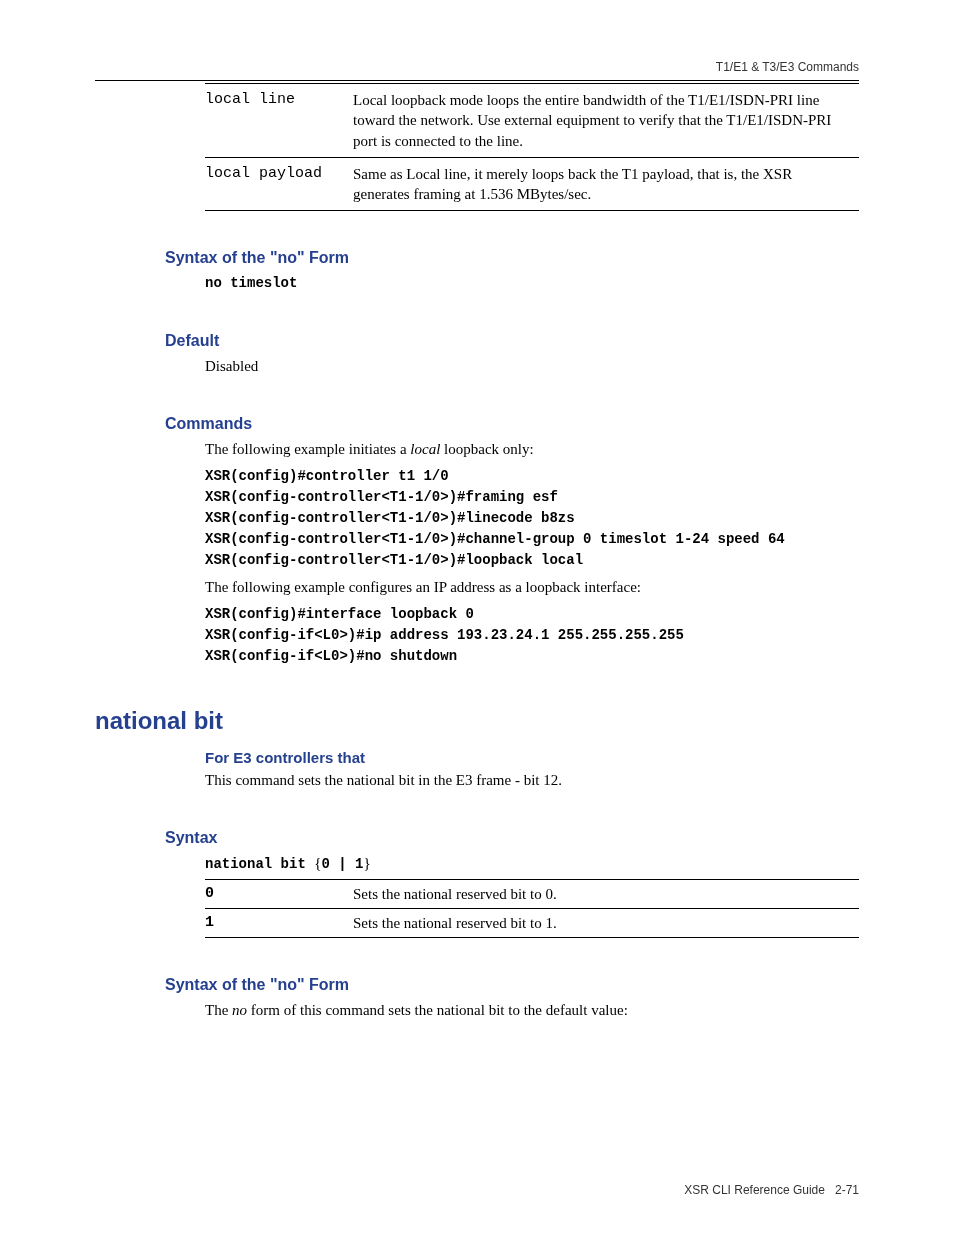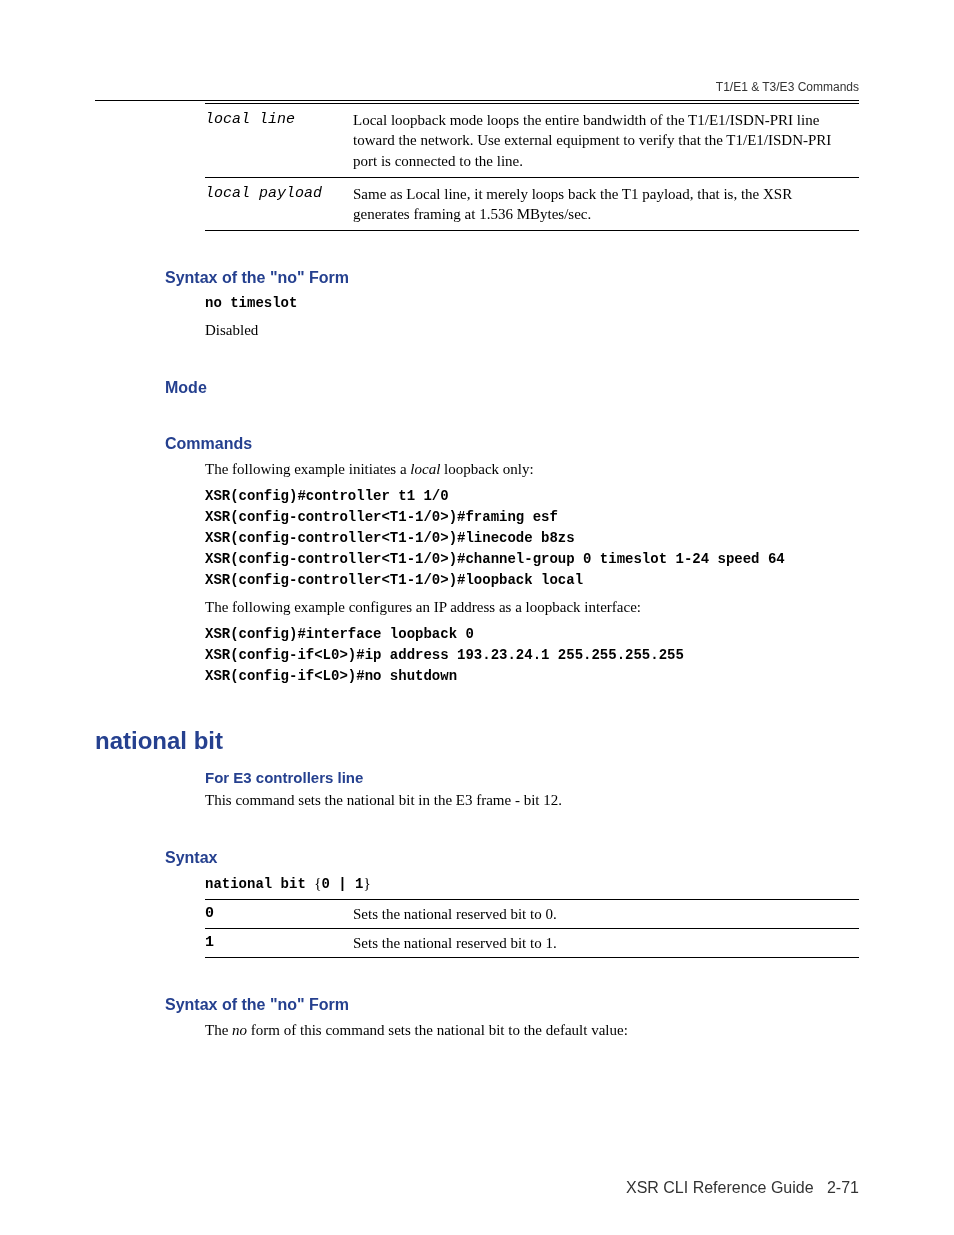--- a/index.html
+++ b/index.html
@@ -7,21 +7,21 @@
     padding: 0;
     background: #ffffff;
     font-family: Georgia, 'Times New Roman', serif;
     color: #000;
   }
   .page {
     width: 954px;
     height: 1235px;
     position: relative;
     box-sizing: border-box;
-    padding: 80px 95px 40px 95px;
+    padding: 60px 95px 40px 95px;
   }
   .header-region {
     position: relative;
   }
   .page-header-text {
     text-align: right;
     font-family: Arial, Helvetica, sans-serif;
     font-size: 12px;
     color: #333;
     padding-bottom: 6px;
@@ -42,21 +42,20 @@
   table.param-table td {
     border-top: 1px solid #000;
     border-bottom: 1px solid #000;
     padding: 6px 8px 6px 0;
     vertical-align: top;
     font-size: 15px;
     line-height: 1.35;
   }
   table.param-table td.key {
     font-family: 'Courier New', monospace;
-    font-style: italic;
     white-space: nowrap;
     width: 140px;
   }
   .section-heading {
     font-family: Arial, Helvetica, sans-serif;
     font-weight: bold;
     color: #25408f;
     font-size: 16px;
     margin-top: 38px;
     margin-bottom: 6px;
@@ -101,21 +100,21 @@
     white-space: pre;
   }
   .italic {
     font-style: italic;
   }
   .footer {
     position: absolute;
     bottom: 38px;
     right: 95px;
     font-family: Arial, Helvetica, sans-serif;
-    font-size: 16px;
+    font-size: 12px;
     color: #333;
   }
   table.syntax-table {
     width: 100%;
     border-collapse: collapse;
     margin-top: 4px;
   }
   table.syntax-table td {
     border-top: 1px solid #000;
     border-bottom: 1px solid #000;
@@ -152,40 +151,40 @@
       <tr>
         <td class="key">local payload</td>
         <td>Same as Local line, it merely loops back the T1 payload, that is, the XSR generates framing at 1.536 MBytes/sec.</td>
       </tr>
     </tbody>
       </table>
 
     <div class="section-heading">Syntax of the "no" Form</div>
     <div class="block-mono">no timeslot</div>
 
+    <div class="section-heading">Default</div>
     <div class="body-text">Disabled</div>
 
-    <div class="section-heading">Mode</div>
 
     <div class="section-heading">Commands</div>
     <div class="body-text">
       <span>The following example initiates a </span><span class="italic">local</span><span> loopback only:</span>
     </div>
     <div class="block-mono">XSR(config)#controller t1 1/0
 XSR(config-controller&lt;T1-1/0&gt;)#framing esf
 XSR(config-controller&lt;T1-1/0&gt;)#linecode b8zs
 XSR(config-controller&lt;T1-1/0&gt;)#channel-group 0 timeslot 1-24 speed 64
 XSR(config-controller&lt;T1-1/0&gt;)#loopback local</div>
     <div class="body-text">The following example configures an IP address as a loopback interface:</div>
     <div class="block-mono">XSR(config)#interface loopback 0
 XSR(config-if&lt;L0&gt;)#ip address 193.23.24.1 255.255.255.255
 XSR(config-if&lt;L0&gt;)#no shutdown</div>
 
     <div class="command-heading">national bit</div>
-    <div class="sub-heading">For E3 controllers line</div>
+    <div class="sub-heading">For E3 controllers that</div>
     <div class="body-text">This command sets the national bit in the E3 frame - bit 12.</div>
 
     <div class="section-heading">Syntax</div>
     <div class="body-text">
       <span class="mono">national bit </span><span>{</span><span class="mono">0 | 1</span><span>}</span>
     </div>
     <table class="syntax-table">
       <tbody>
           <tr>
         <td class="key">0</td>

